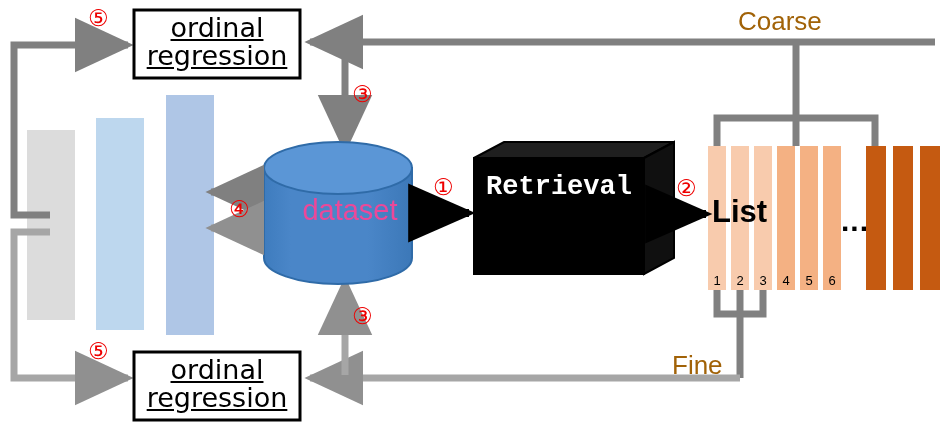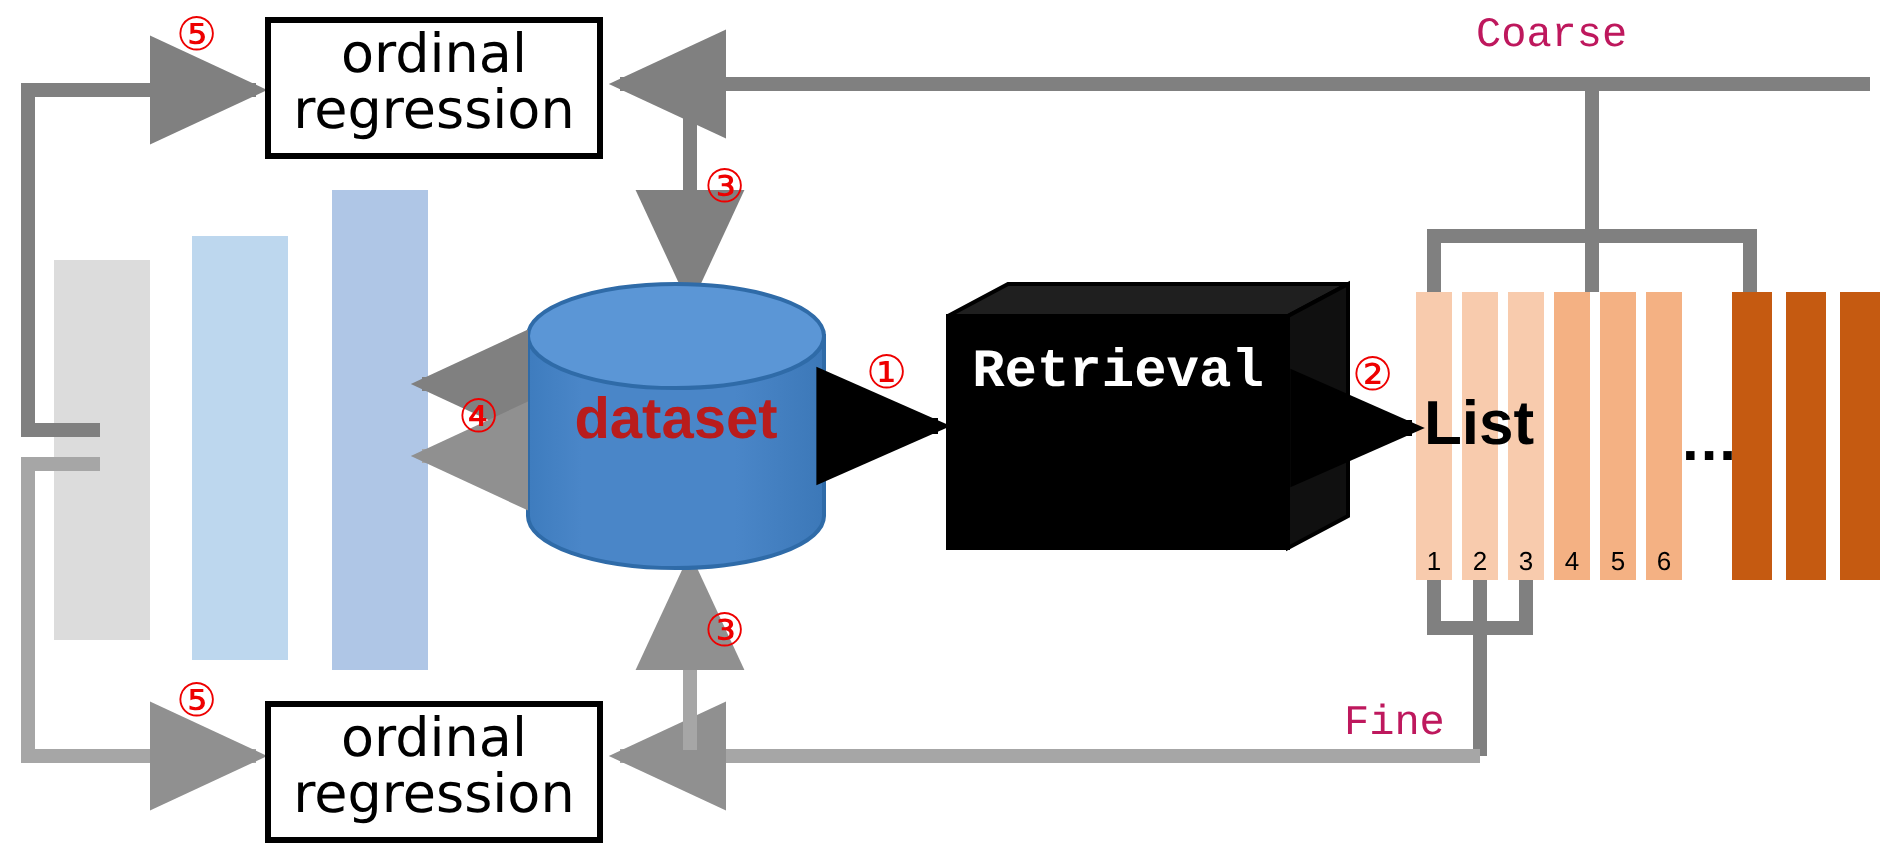--- a/index.html
+++ b/index.html
@@ -4,40 +4,40 @@
 <style>
   html,body{margin:0;padding:0;background:#ffffff;}
   body{width:940px;height:430px;font-family:"Liberation Sans",sans-serif;}
   #stage{position:relative;width:940px;height:430px;overflow:hidden;background:#fff;}
   #svgroot{position:absolute;left:0;top:0;width:940px;height:430px;}
 
   .txt{position:absolute;white-space:nowrap;}
 
   .box-label{
     font-family:"DejaVu Sans",sans-serif;
-    font-size:27px;color:#000;line-height:1.02;text-align:center;
+    font-size:27px;color:#000;line-height:1.02;text-align:center;text-decoration:underline;
   }
   .circnum{
     position:absolute;color:#ee0000;font-family:"DejaVu Sans",sans-serif;
     font-size:23px;font-weight:400;line-height:1;
   }
   .bold-label{
     font-family:"Liberation Sans",sans-serif;font-weight:bold;
     font-size:31px;color:#000;line-height:1.12;
   }
   .dataset-label{
-    font-family:"Liberation Sans",sans-serif;font-weight:bold;
-    font-size:29px;color:#b91c1c;line-height:1;
+    font-family:"Liberation Sans",sans-serif;font-weight:normal;
+    font-size:29px;color:#ec4899;line-height:1;padding-left:12px;
   }
   .retr-label{
     font-family:Liberation Mono, monospace;font-weight:bold;
     font-size:27px;color:#ffffff;line-height:1.12;text-align:center;
   }
   .cf-label{
-    font-family:Liberation Mono, monospace;font-size:21px;color:#be185d;line-height:1;
+    font-family:Liberation Sans, sans-serif;font-size:26px;color:#a16207;line-height:1;
   }
   .ranknum{
     position:absolute;font-family:"Liberation Sans",sans-serif;
     font-size:13px;color:#000;line-height:1;text-align:center;width:18px;
   }
   .ellip{
     position:absolute;font-family:"Liberation Sans",sans-serif;font-weight:bold;
     font-size:30px;color:#000;line-height:1;letter-spacing:1px;
   }
 </style>

